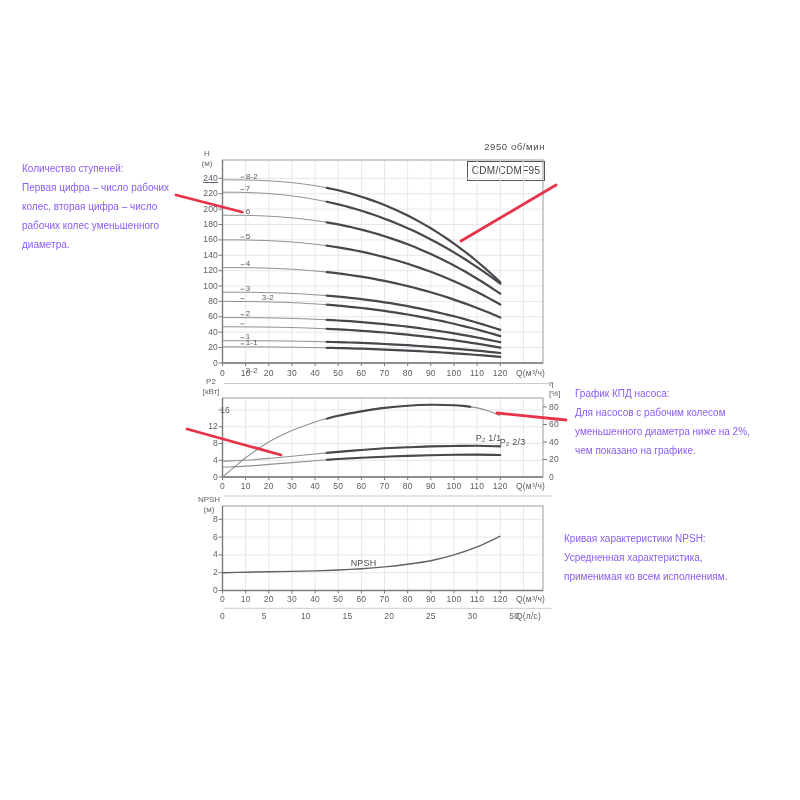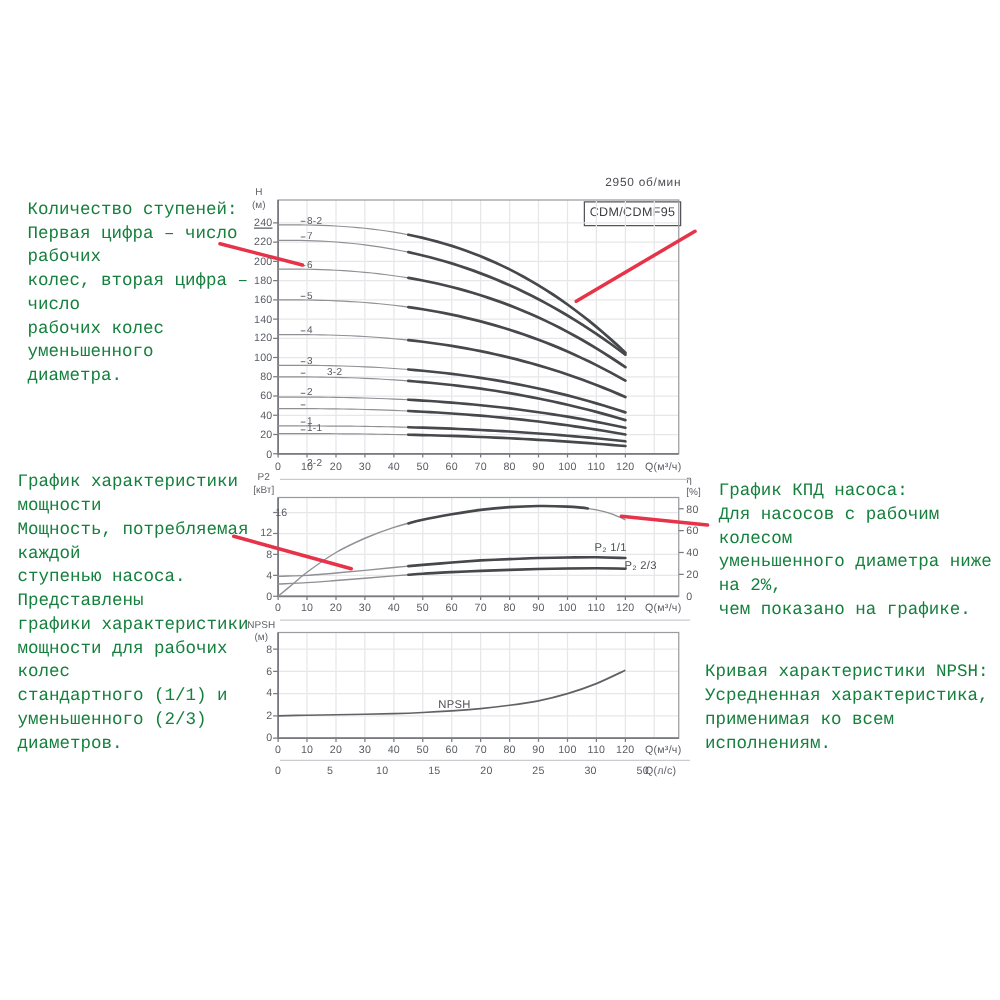--- a/index.html
+++ b/index.html
@@ -1,18 +1,18 @@
 <!DOCTYPE html>
 <html><head>
 <meta charset="utf-8">
 <style>
   html,body{margin:0;padding:0;background:#ffffff;}
   .page{position:relative;width:800px;height:800px;background:#ffffff;overflow:hidden;
         font-family:"Liberation Sans",sans-serif;}
-  .ann{position:absolute;font-size:14px;line-height:19px;color:#15803d;white-space:pre-line;font-family:Liberation Mono, monospace;}
+  .ann{position:absolute;font-size:10px;line-height:19px;color:#8b5cf6;white-space:pre-line;}
   .ann-stages{left:22px;top:159px;width:185px;}
   .ann-qh{left:558px;top:156px;width:242px;}
   .ann-power{left:14px;top:377px;width:200px;}
   .ann-eff{left:575px;top:384px;width:222px;}
   .ann-npsh{left:564px;top:529px;width:236px;}
   .rpm{position:absolute;left:395px;top:141px;width:150px;text-align:right;
        font-size:9.5px;letter-spacing:.6px;color:#4a4d52;}
   .model{position:absolute;left:467px;top:161px;width:78px;height:20px;box-sizing:border-box;
          border:1.5px solid #54555a;background:#fff;text-align:center;line-height:17px;
          font-size:10px;letter-spacing:.3px;color:#3c3e43;}
@@ -31,27 +31,20 @@
 </head>
 <body>
 
 <div class="page">
 
   <div class="ann ann-stages">Количество ступеней:
 Первая цифра – число рабочих
 колес, вторая цифра – число
 рабочих колес уменьшенного
 диаметра.</div>
-  <div class="ann ann-power">График характеристики мощности
-Мощность, потребляемая каждой
-ступенью насоса. Представлены
-графики характеристики
-мощности для рабочих колес
-стандартного (1/1) и
-уменьшенного (2/3) диаметров.</div>
   <div class="ann ann-eff">График КПД насоса:
 Для насосов с рабочим колесом
 уменьшенного диаметра ниже на 2%,
 чем показано на графике.</div>
   <div class="ann ann-npsh">Кривая характеристики NPSH:
 Усредненная характеристика,
 применимая ко всем исполнениям.</div>
 
   <div class="rpm">2950 об/мин</div>
   <div class="model">CDM/CDMF95</div>
@@ -251,21 +244,21 @@
       <div class="clabel" style="top: 207.019px; width: 30px; left: 245.646px;">6</div>
       <div class="clabel" style="top: 231.597px; width: 30px; left: 245.646px;">5</div>
       <div class="clabel" style="top: 259.25px; width: 30px; left: 245.646px;">4</div>
       <div class="clabel" style="top: 283.832px; width: 30px; left: 245.646px;">3</div>
       <div class="clabel" style="top: 293.071px; width: 30px; left: 245.646px; margin-left: 16px;">3-2</div>
       <div class="clabel" style="top: 309.182px; width: 30px; left: 245.646px;">2</div>
       <div class="clabel" style="top: 318.412px; width: 30px; left: 245.646px; margin-top: 48px;">2-2</div>
       <div class="clabel" style="top: 332.226px; width: 30px; left: 245.646px;">1</div>
       <div class="clabel" style="top: 338.379px; width: 30px; left: 245.646px;">1-1</div>
       <div class="slabel" style="top: 433.054px; width: 46px; left: 451.645px;">P₂ 1/1</div>
-      <div class="slabel" style="top: 447px; width: 46px; left: 451.645px; padding-left: 24px;">P₂ 2/3</div>
+      <div class="slabel" style="top: 437px; width: 46px; left: 451.645px; padding-left: 24px;">P₂ 2/3</div>
       <div class="slabel" style="top: 558.462px; width: 40px; left: 326.657px;">NPSH</div>
       <div class="tick" style="top: 357.5px; width: 30px; left: 188px; text-align: right;">0</div>
       <div class="tick" style="top: 342.108px; width: 30px; left: 188px; text-align: right;">20</div>
       <div class="tick" style="top: 326.717px; width: 30px; left: 188px; text-align: right;">40</div>
       <div class="tick" style="top: 311.325px; width: 30px; left: 188px; text-align: right;">60</div>
       <div class="tick" style="top: 295.934px; width: 30px; left: 188px; text-align: right;">80</div>
       <div class="tick" style="top: 280.542px; width: 30px; left: 188px; text-align: right;">100</div>
       <div class="tick" style="top: 265.15px; width: 30px; left: 188px; text-align: right;">120</div>
       <div class="tick" style="top: 249.759px; width: 30px; left: 188px; text-align: right;">140</div>
       <div class="tick" style="top: 234.367px; width: 30px; left: 188px; text-align: right;">160</div>

